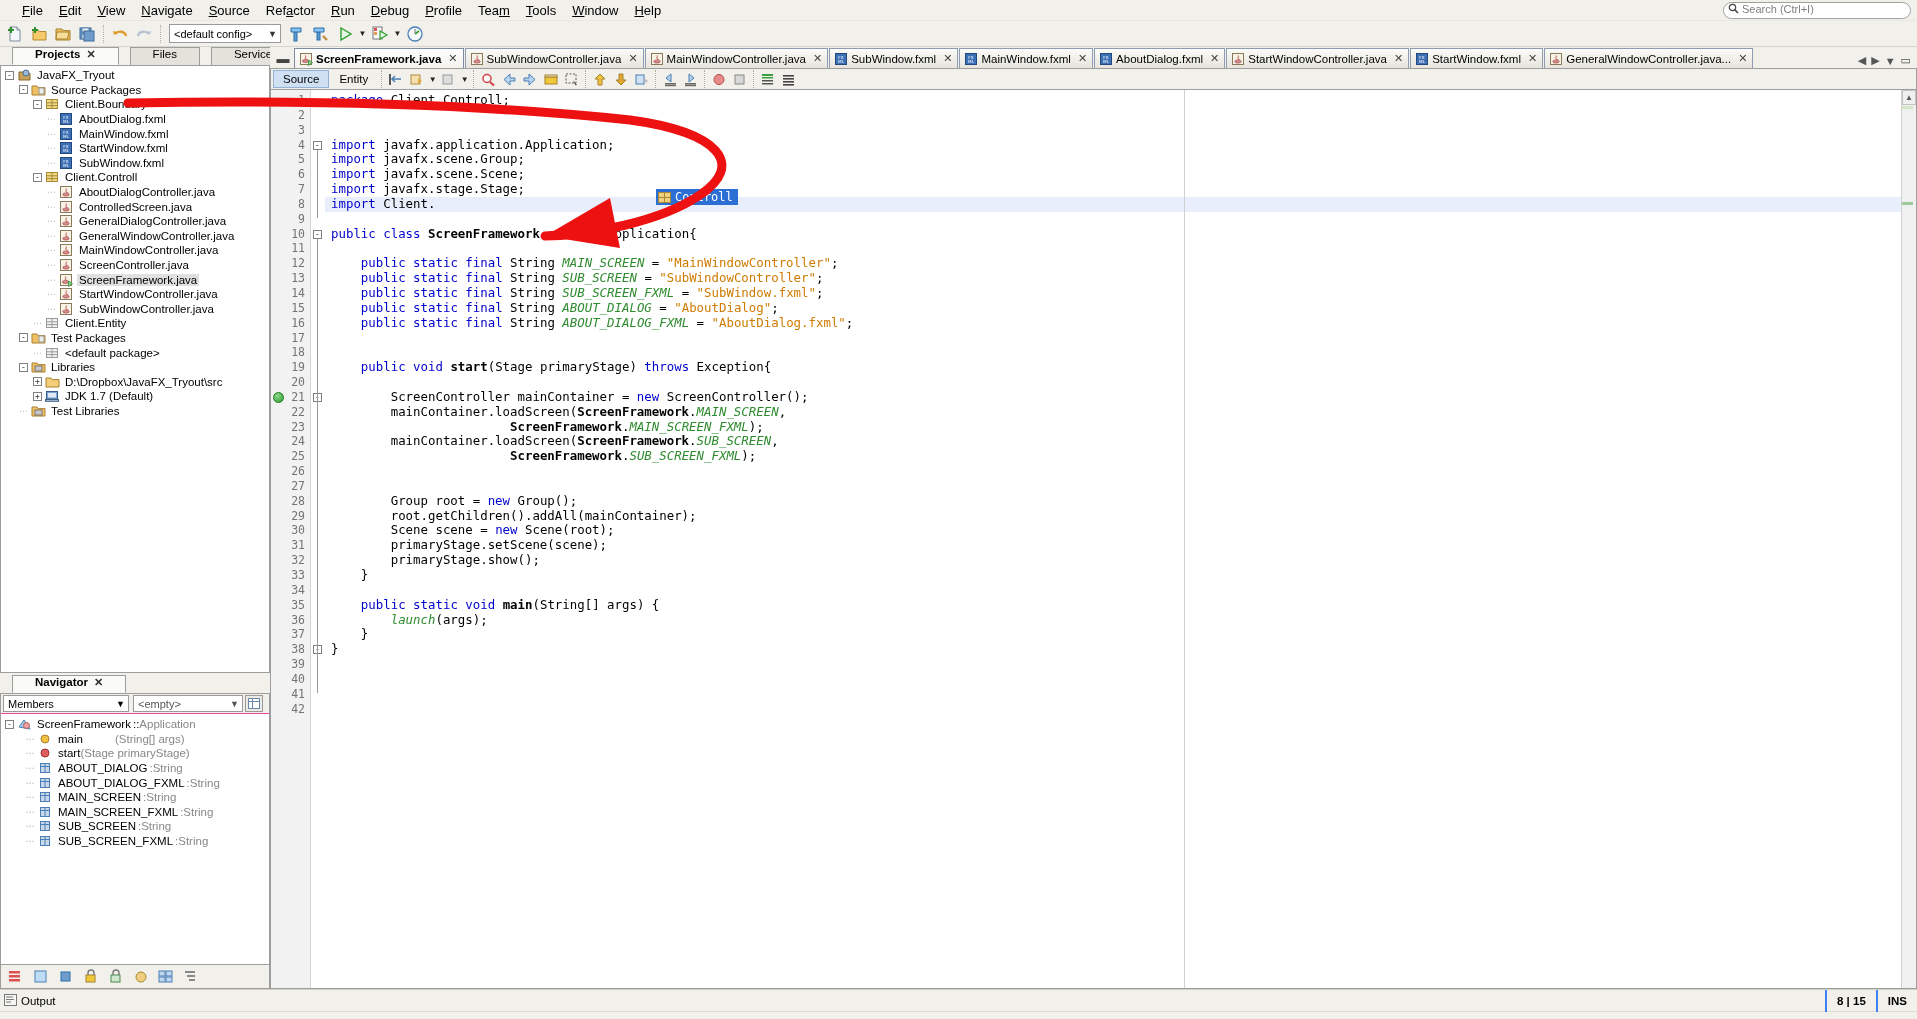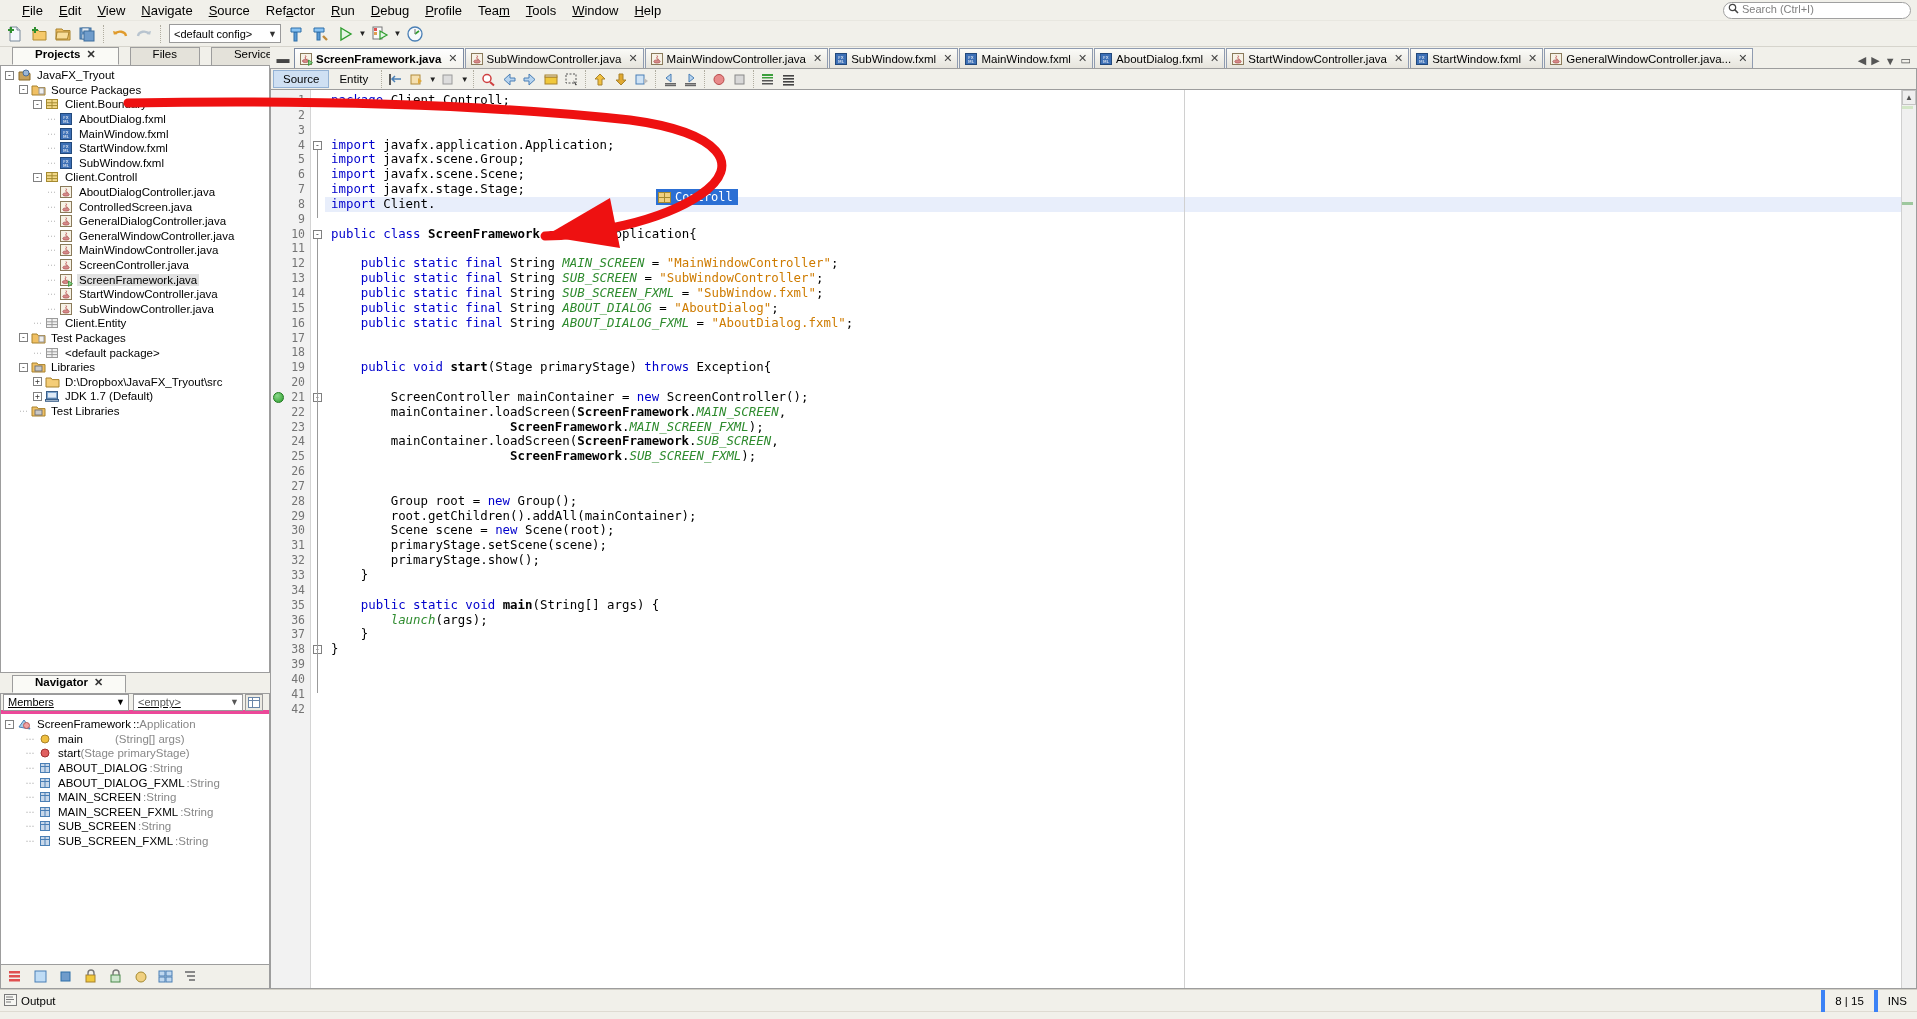--- a/index.html
+++ b/index.html
@@ -166,22 +166,21 @@
     border: 1px solid #9d9d9d;
     border-top: none;
     flex: 1 1 auto;
     overflow: hidden;
   }
   .nav-filter {
     height: 20px;
     display: flex; align-items: center;
     background: #f1f0ea;
     padding: 1px 2px;
-    border-bottom: 4px solid #ec4899;
-    text-decoration: underline;
+    border-bottom: 1px solid #ec4899;
   }
   .nav-combo {
     height: 17px; background: #fff; border: 1px solid #9a9a9a;
     display:flex; align-items:center; padding-left:4px; font-size:11px; position: relative;
   }
   .nav-combo .arrow { position:absolute; right:3px; font-size:9px; }
   .nav-tree { padding-top: 3px; }
   .nav-icon-btn {
     width: 18px; height: 17px; border: 1px solid #9a9a9a; background: #eceae2;
     display:flex; align-items:center; justify-content:center; margin-left:2px;
@@ -370,24 +369,25 @@
     position: relative;
   }
   .status-output {
     display:flex; align-items:center; padding-left: 4px; gap: 4px;
   }
   .status-right {
     position: absolute; right: 0; top: 0; height: 22px;
     display:flex; align-items:center;
   }
   .status-cell {
-    border-left: 4px solid #3b82f6;
+    border-left: 2px solid #3b82f6;
     height: 22px; display:flex; align-items:center;
     padding: 0 10px;
     font-size: 11.5px;
+    font-weight: bold;
   }
   .bottom-strip {
     height: 8px; background: #f1f0ea; border-top: 1px solid #dedbd2;
     flex: 0 0 8px;
   }
   
   .annotation { position: absolute; left: 0; top: 0; pointer-events: none; z-index: 50; }
 </style>
 </head>
 <body>

